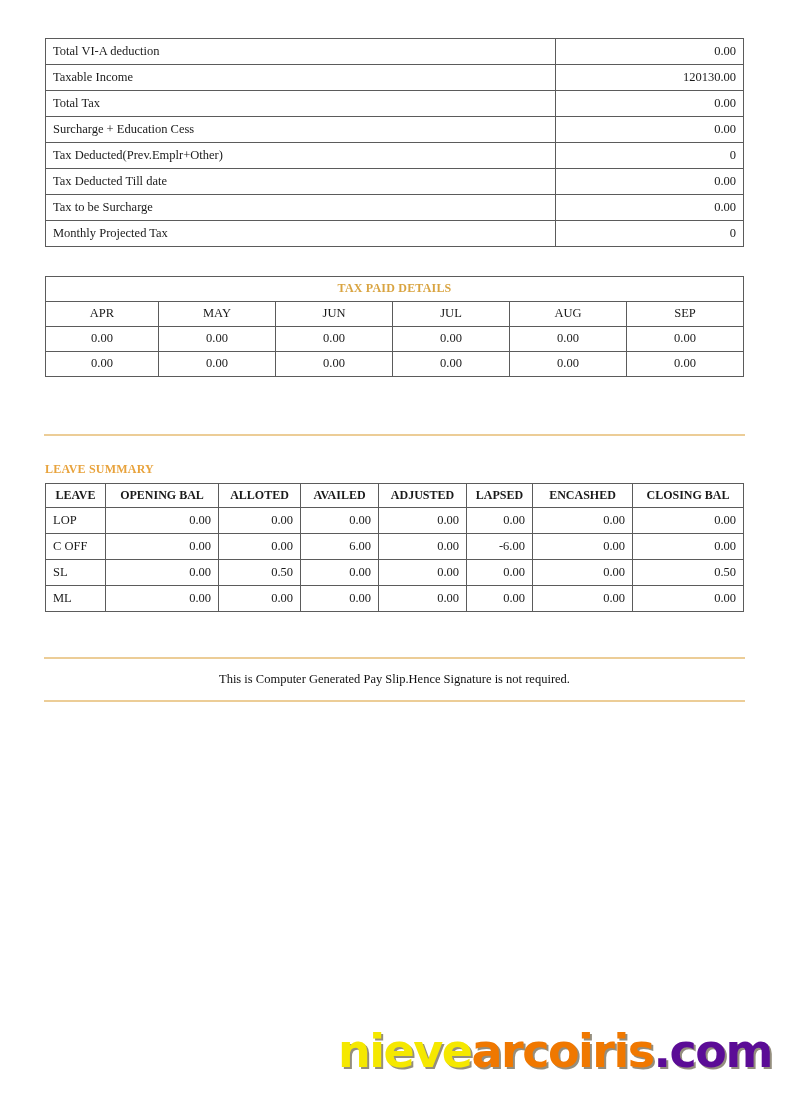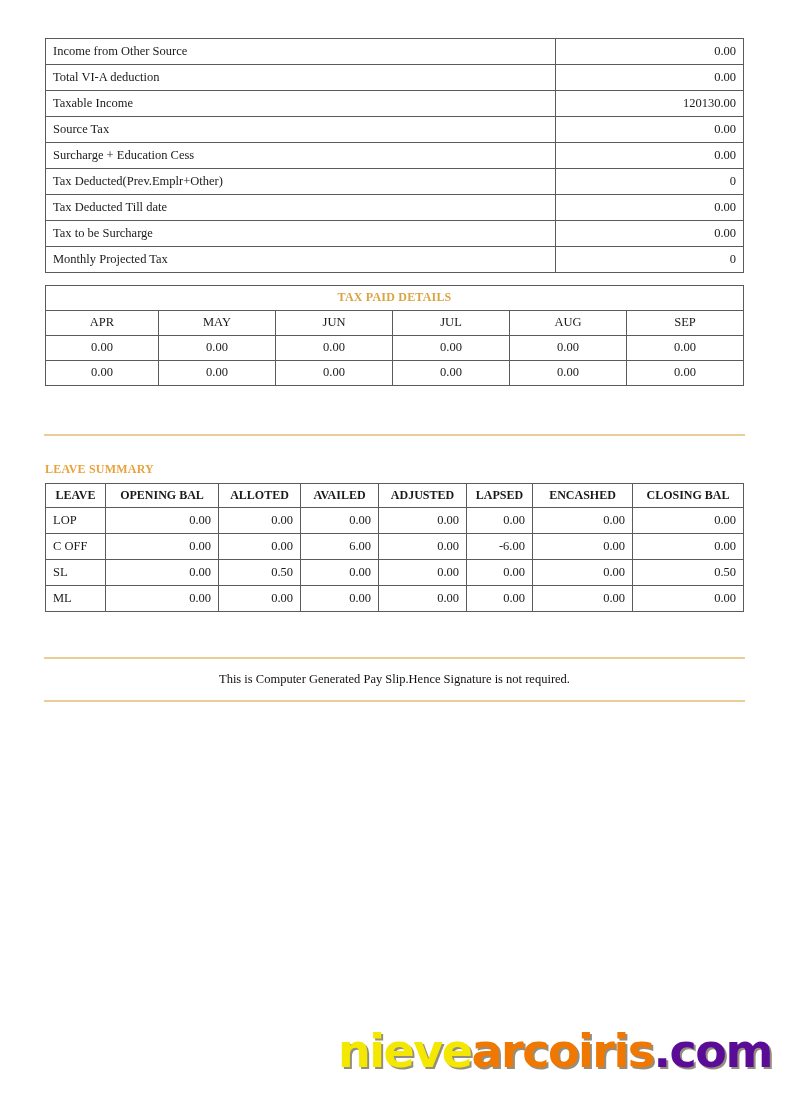--- a/index.html
+++ b/index.html
@@ -52,21 +52,21 @@
   #tax-summary-table td.label {
     text-align: left;
   }
   #tax-summary-table td.value {
     text-align: right;
   }
 
   
   #tax-paid-table {
     left: 45px;
-    top: 285px;
+    top: 276px;
     width: 698px;
   }
   #tax-paid-table td {
     height: 24px;
     text-align: center;
   }
   #tax-paid-table td.section-title {
     color: #d9a441;
     font-weight: bold;
     font-size: 12px;
@@ -153,33 +153,29 @@
 
 <div class="page">
 
   <table class="doc-table" id="tax-summary-table">
     <colgroup>
       <col style="width:510px">
       <col style="width:188px">
     </colgroup>
     <tbody>
         <tr>
-          <td class="label">Income from Other Source</td>
-          <td class="value">0.00</td>
-        </tr>
-        <tr>
           <td class="label">Total VI-A deduction</td>
           <td class="value">0.00</td>
         </tr>
         <tr>
           <td class="label">Taxable Income</td>
           <td class="value">120130.00</td>
         </tr>
         <tr>
-          <td class="label">Source Tax</td>
+          <td class="label">Total Tax</td>
           <td class="value">0.00</td>
         </tr>
         <tr>
           <td class="label">Surcharge + Education Cess</td>
           <td class="value">0.00</td>
         </tr>
         <tr>
           <td class="label">Tax Deducted(Prev.Emplr+Other)</td>
           <td class="value">0</td>
         </tr>

